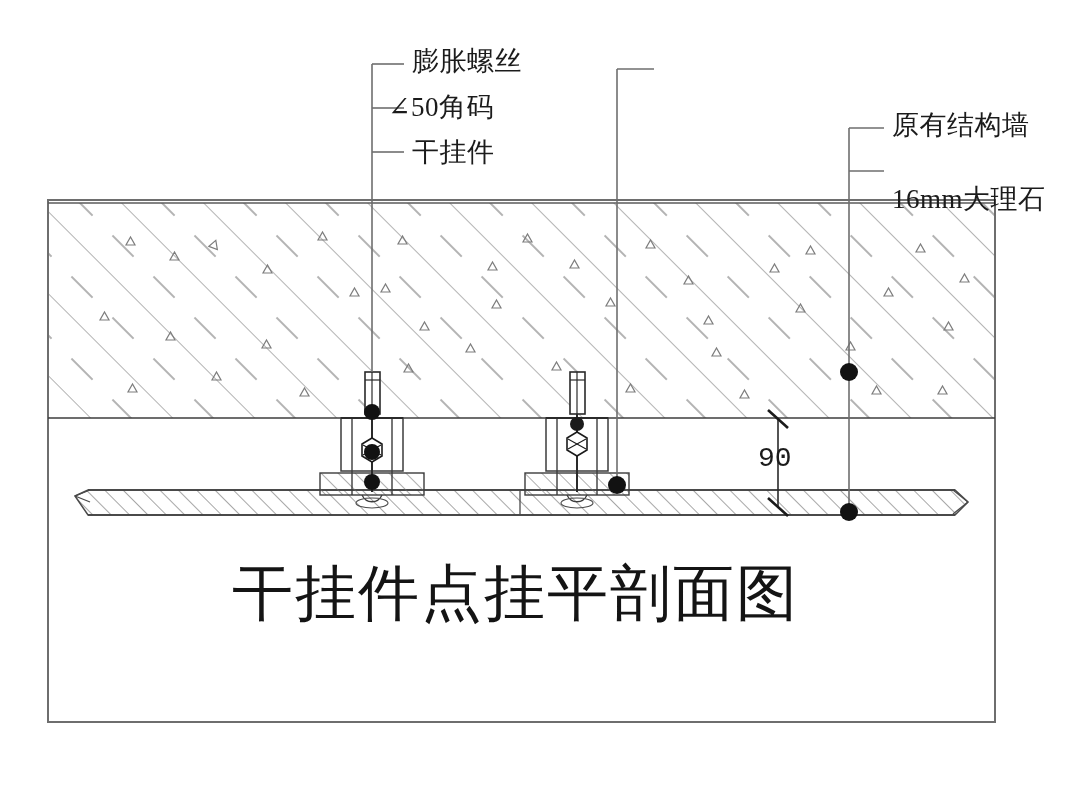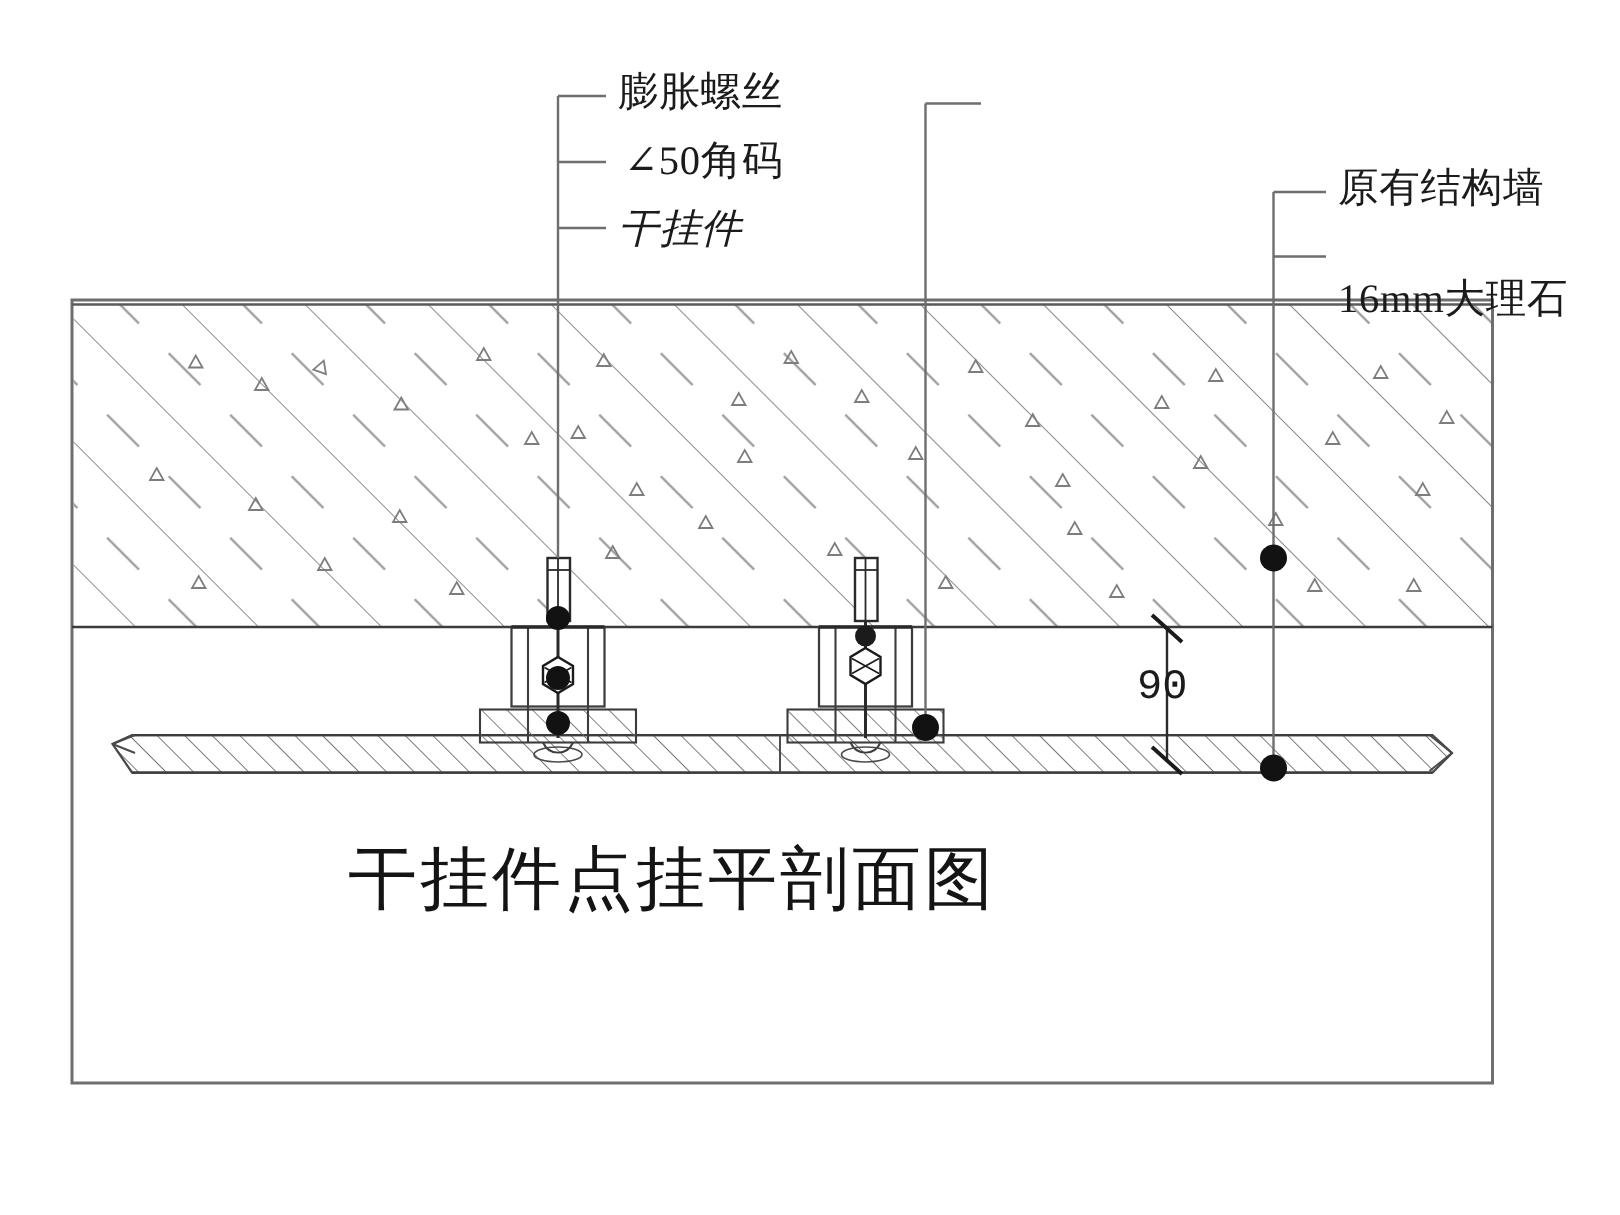--- a/index.html
+++ b/index.html
@@ -36,21 +36,21 @@
   }
   .lbl-callout {
     font-size: 27px;
     letter-spacing: 0.5px;
   }
   .lbl-dim {
     font-size: 28px;
     font-family: Liberation Mono, monospace;
   }
   .lbl-title {
-    font-size: 46px;
+    font-size: 61px;
     letter-spacing: 2px;
     font-weight: 400;
     color: #141414;
   }
 </style>
 </head>
 <body>
 
 <div id="stage">
 
@@ -215,23 +215,23 @@
     <g>
       <line x1="778" y1="418" x2="778" y2="508" stroke="#2a2a2a" stroke-width="1.6"></line>
       <line x1="768" y1="410" x2="788" y2="428" stroke="#1b1b1b" stroke-width="2.6"></line>
       <line x1="768" y1="498" x2="788" y2="516" stroke="#1b1b1b" stroke-width="2.6"></line>
     </g>
 
   </svg>
 
   <div class="lbl lbl-callout" style="left:412px; top:48px;">膨胀螺丝</div>
 
-  <div class="lbl lbl-callout" style="left:416px; top:94px;">∠50角码</div>
-
-  <div class="lbl lbl-callout" style="left:412px; top:139px;font-style:italic;">干挂件</div>
+  <div class="lbl lbl-callout" style="left:388px; top:94px;">∠50角码</div>
+
+  <div class="lbl lbl-callout" style="left:412px; top:139px;">干挂件</div>
 
 
   <div class="lbl lbl-callout" style="left:892px; top:112px;">原有结构墙</div>
 
   <div class="lbl lbl-callout" style="left:892px; top:157px;margin-top:29px;">16mm大理石</div>
 
   <div class="lbl lbl-dim" style="left:758px; top:445px;">90</div>
 
   <div class="lbl lbl-title" style="left:232px; top:563px;">干挂件点挂平剖面图</div>
 

